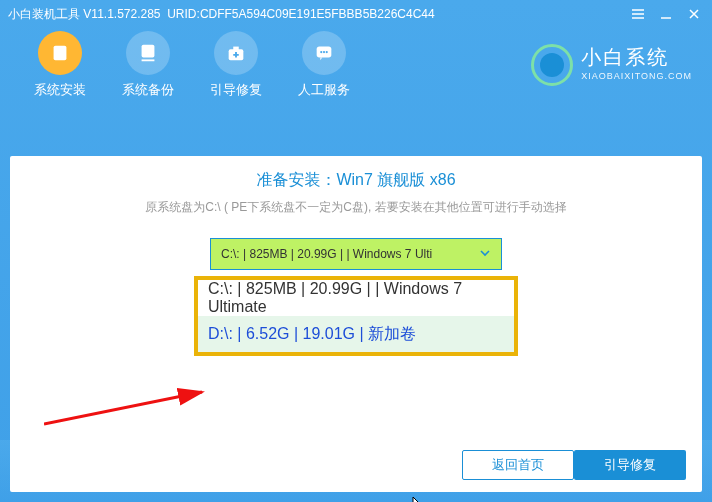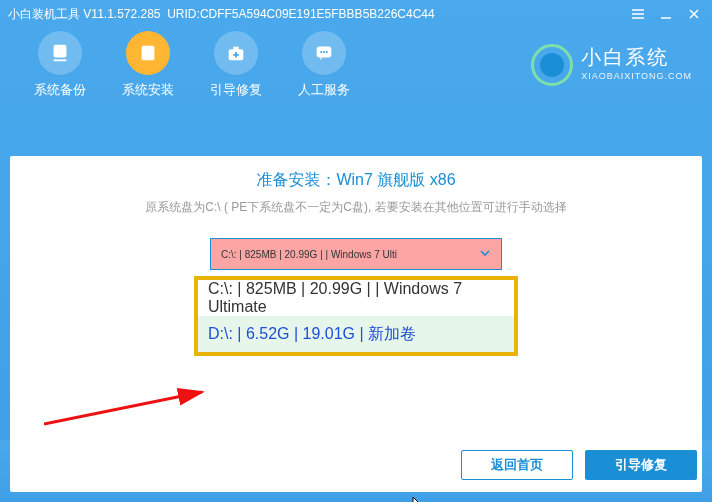--- a/index.html
+++ b/index.html
@@ -31,40 +31,40 @@
   .panel {
     position:absolute; left:10px; right:10px; top:108px; bottom:10px;
     background:#fff; border-radius:2px;margin-top:48px;
   }
   .panel-inner { padding-top:14px; text-align:center;}
   .headline { color:#1a8fd6; font-size:16px; }
   .subline { color:#999; font-size:12px; margin-top:8px;}
 
   .select-box {
     width:292px; margin:22px auto 0 auto; border:1px solid #1a8fd6; height:32px;
-    display:flex; align-items:center; padding:0 10px; font-size:10px; color:#333;
-    position:relative; cursor:pointer; background:#fca5a5;
+    display:flex; align-items:center; padding:0 10px; font-size:12px; color:#333;
+    position:relative; cursor:pointer; background:#bef264;
   }
   .select-box .chev { margin-left:auto; color:#1a8fd6; }
   .dropdown {
     width:324px; margin:6px auto 0 auto; border:4px solid #eab308; background:#fff;
     text-align:left; font-size:16px;
   }
   .dd-item { height:36px; display:flex; align-items:center; padding:0 10px; cursor:pointer;}
   .dd-item.sel { color:#333; }
   .dd-item.alt { background:#e6f6ea; color:#1d4ed8; }
 
   .arrow-annot {
     position:absolute; left:34px; top:230px; width:170px; height:40px; pointer-events:none;
   }
 
   .cursor-annot { position:absolute; left:402px; top:340px; pointer-events:none; color:#222;}
 
   .footer {
-    position:absolute; right:5px; bottom:12px; display:flex; gap:12px;font-weight:bold;
+    position:absolute; right:16px; bottom:12px; display:flex; 
   }
   .btn {
     width:112px; height:30px; font-size:13px; display:flex;align-items:center;justify-content:center;
     cursor:pointer; border-radius:2px;
   }
   .btn-outline { border:1px solid #1a8fd6; color:#1a8fd6; background:#fff;}
   .btn-solid { background:#1a8fd6; color:#fff; }
 
   .sea { position:absolute; left:0; right:0; bottom:0; height:62px;
          background:linear-gradient(#69c0f2, #3fa0e8); opacity:.25;}
@@ -90,35 +90,35 @@
   </span>
   <span class="win-btn">
     <svg width="14" height="14" viewBox="0 0 14 14">
         <path d="M3 3l8 8M11 3l-8 8" stroke="#fff" stroke-width="1.5"></path>
       </svg>
   </span>
 </div>
 
 <div class="toolbar">
   <div class="tool-item">
+    <div class="tool-icon active">
+      <svg width="22" height="22" viewBox="0 0 24 24" fill="#fff">
+          <rect x="5" y="4" width="14" height="16" rx="2"></rect>
+        </svg>
+    </div>
+    <span>系统安装</span>
+  </div>
+  <div class="tool-item">
     <div class="tool-icon">
       <svg width="22" height="22" viewBox="0 0 24 24" fill="#fff">
           <rect x="5" y="3" width="14" height="14" rx="2"></rect>
           <rect x="5" y="19" width="14" height="2"></rect>
         </svg>
     </div>
     <span>系统备份</span>
-  </div>
-  <div class="tool-item">
-    <div class="tool-icon active">
-      <svg width="22" height="22" viewBox="0 0 24 24" fill="#fff">
-          <rect x="5" y="4" width="14" height="16" rx="2"></rect>
-        </svg>
-    </div>
-    <span>系统安装</span>
   </div>
   <div class="tool-item">
     <div class="tool-icon">
       <svg width="22" height="22" viewBox="0 0 24 24" fill="#fff">
           <rect x="4" y="8" width="16" height="12" rx="2"></rect>
           <rect x="9" y="5" width="6" height="4"></rect>
           <path d="M12 11v6M9 14h6" stroke="#4aa9ec" stroke-width="2"></path>
         </svg>
     </div>
     <span>引导修复</span>

